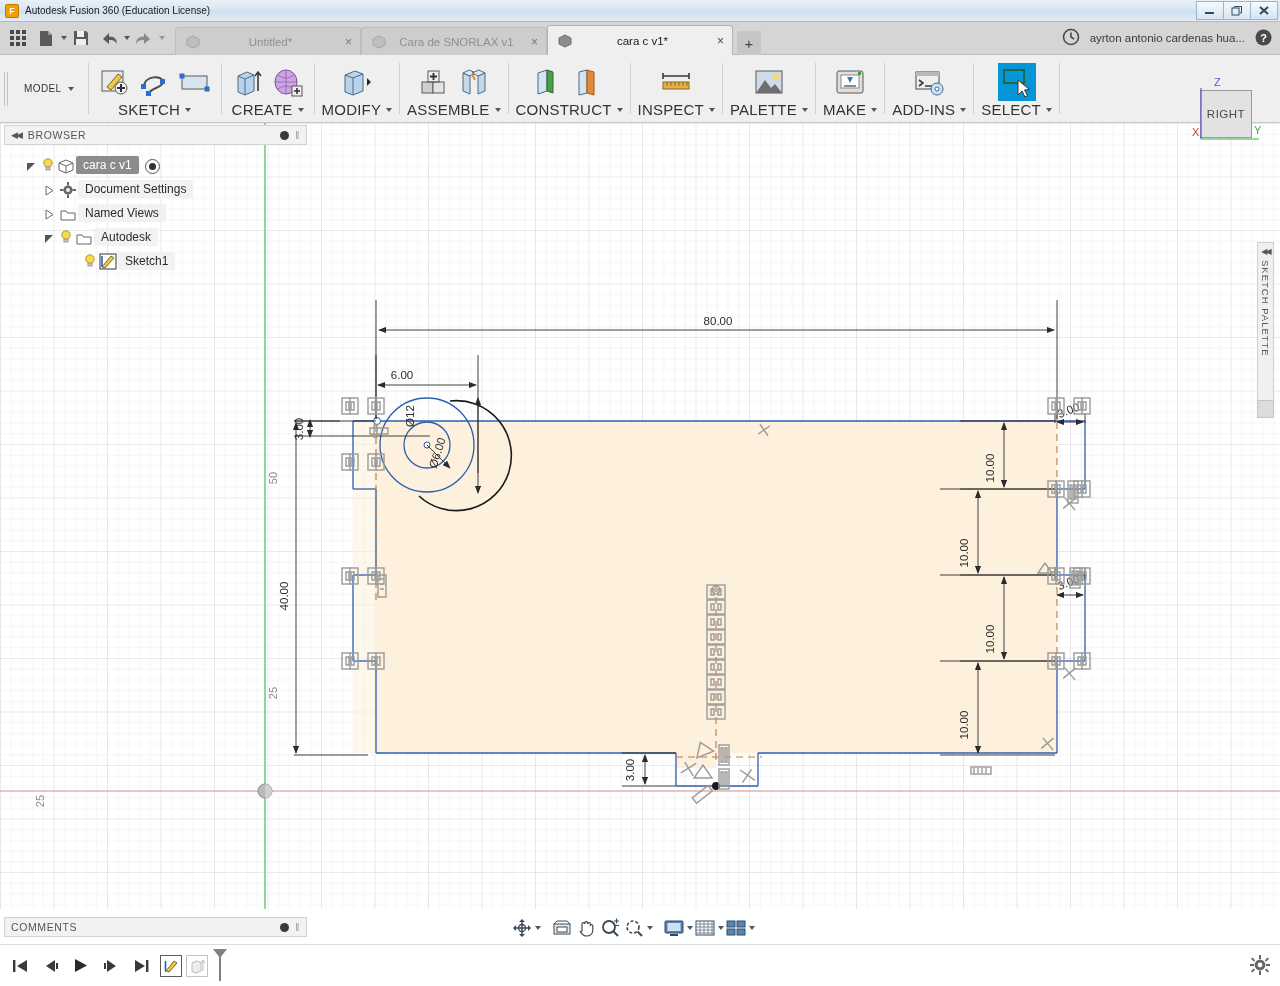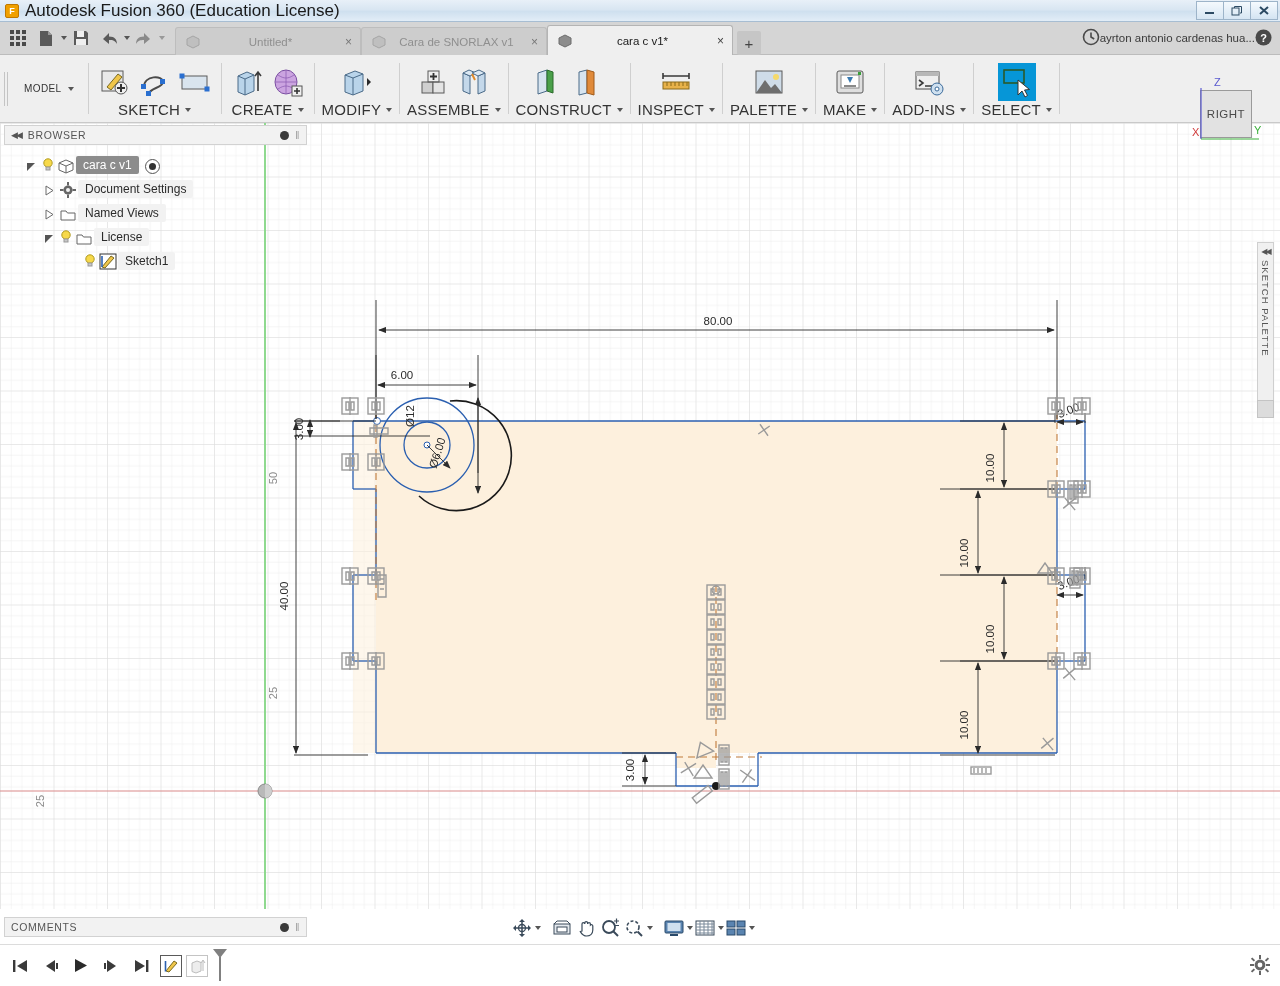--- a/index.html
+++ b/index.html
@@ -18,21 +18,21 @@
     position:absolute; left:0; top:0; width:1280px; height:22px;
     background: linear-gradient(to bottom,#e8f0f8 0%, #d9e6f2 45%, #cfe0ef 55%, #e2edf7 100%);
     border-bottom:1px solid #a7bdd2;
     display:flex; align-items:center;
   }
   .titlebar .app-icon {
     width:14px;height:14px;margin-left:5px;margin-right:6px;
     background:#f0a000; border:1px solid #c07800; border-radius:2px;
     color:#fff; font-size:9px; line-height:12px; text-align:center; font-weight:bold;
   }
-  .titlebar .title { font-size:17px; color:#1a1a1a; }
+  .titlebar .title { font-size:10px; color:#1a1a1a; }
   .win-btns { position:absolute; right:2px; top:1px; display:flex; gap:0px; }
   .win-btn {
     width:28px;height:19px; border:1px solid #9db4c9;
     background:linear-gradient(to bottom,#f4f9fd,#d7e6f3);
     display:flex;align-items:center;justify-content:center;
     color:#22445e; font-size:11px; margin-left:-1px;
   }
   .win-btn.close { background:linear-gradient(to bottom,#f6fbff,#d4e4f2); }
 
   
@@ -59,21 +59,21 @@
     background:#cdcdcd; color:#8f8f8f; font-size:11.5px;
     position:relative;
   }
   .tab.active { background:#efefef; color:#1a1a1a; height:30px; margin-top:3px; border-color:#b4b4b4; }
   .tab .cube { width:14px;height:14px; flex:0 0 14px;}
   .tab .tab-label { flex:1; text-align:center; white-space:nowrap; overflow:hidden; }
   .tab .x { font-size:12px; color:#777; padding-left:4px; }
   .tab.active .x { color:#444; }
   .plusbtn { width:24px;height:24px; margin:6px 0 0 4px; display:flex;align-items:center;justify-content:center;
              background:#c6c6c6; color:#444; font-size:15px; border-radius:2px; }
-  .qright { margin-left:auto; display:flex; align-items:center; padding-right:8px; }
+  .qright { margin-left:auto; display:flex; align-items:center; gap:10px; padding-right:8px; }
   .qright .user { font-size:11.5px; color:#3a3a3a; }
 
   
   .ribbon {
     position:absolute; left:0; top:55px; width:1280px; height:68px;
     background:#efefef; border-bottom:1px solid #c9c9c9;
     display:flex; align-items:stretch;
   }
   .ribbon .vsep { width:1px; background:#cfcfcf; margin:8px 0; }
   .ribbon .dblsep { width:8px; display:flex; justify-content:center; align-items:center; }
@@ -886,21 +886,21 @@
         <svg width="12" height="13">
             <circle cx="6" cy="5" r="4.2" fill="#f7d94a" stroke="#b09a20"></circle>
             <rect x="4" y="9" width="4" height="3" fill="#c8c8c8" stroke="#999"></rect>
           </svg>
       </span>
       <span class="ico">
         <svg width="16" height="14">
             <path d="M1 3 h5 l1.5 2 H15 v7 H1 Z" fill="#fff" stroke="#666"></path>
           </svg>
       </span>
-      <span class="lbl">License</span>
+      <span class="lbl">Autodesk</span>
     </div>
 
     <div class="trow" style="padding-left:78px">
       <span class="bulb">
         <svg width="12" height="13">
             <circle cx="6" cy="5" r="4.2" fill="#f7d94a" stroke="#b09a20"></circle>
             <rect x="4" y="9" width="4" height="3" fill="#c8c8c8" stroke="#999"></rect>
           </svg>
       </span>
       <span class="ico">

